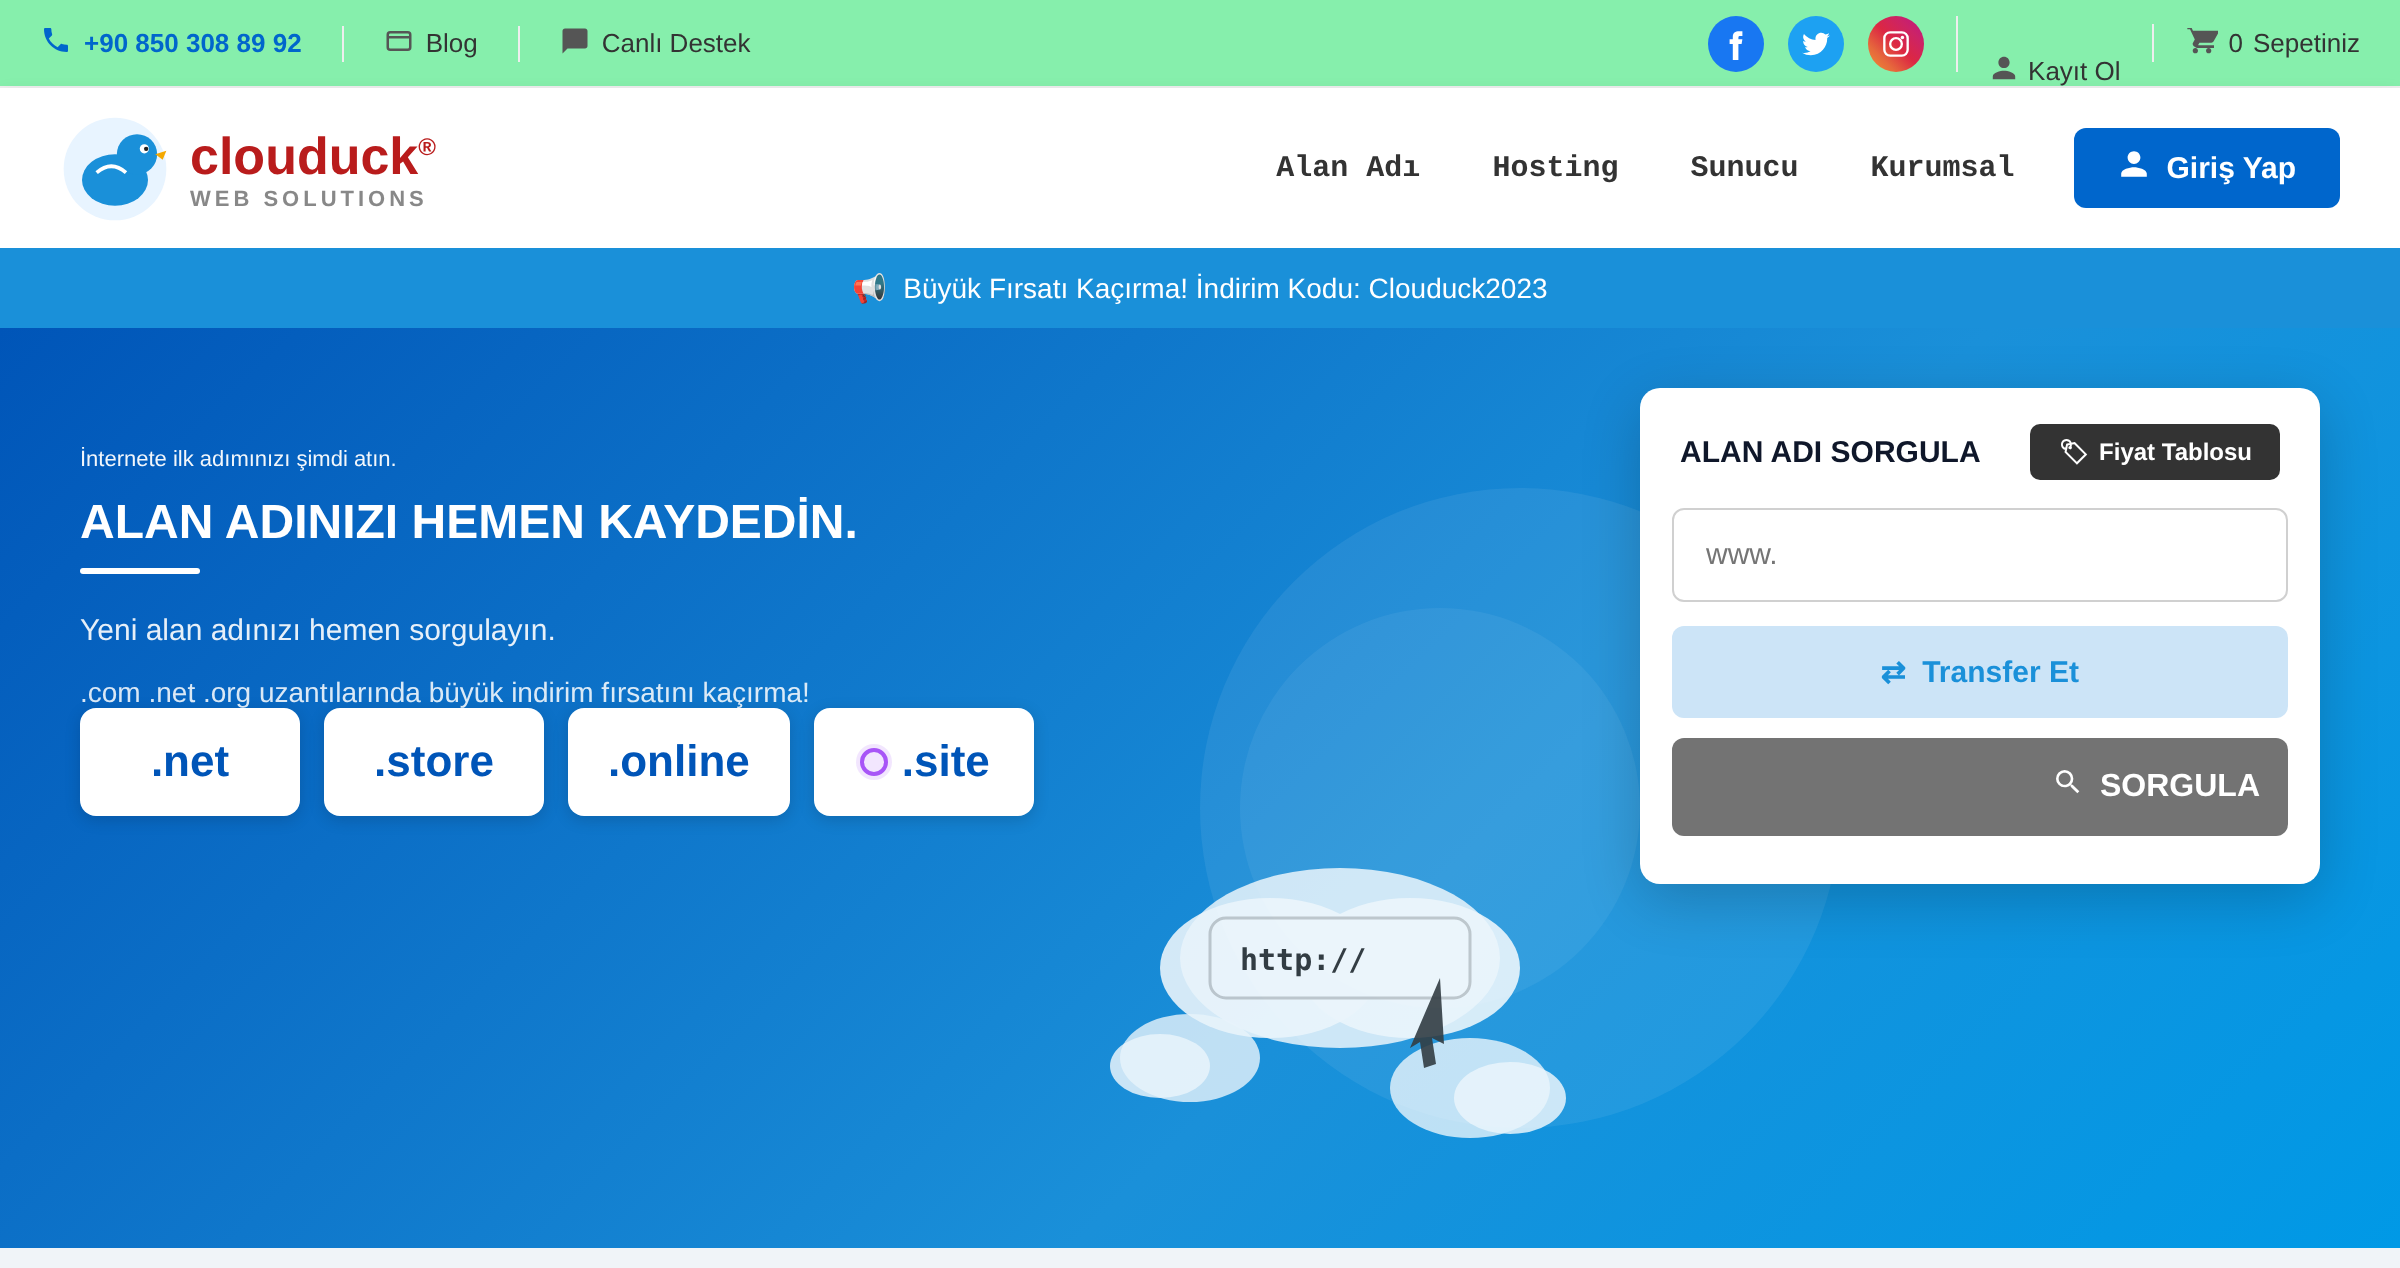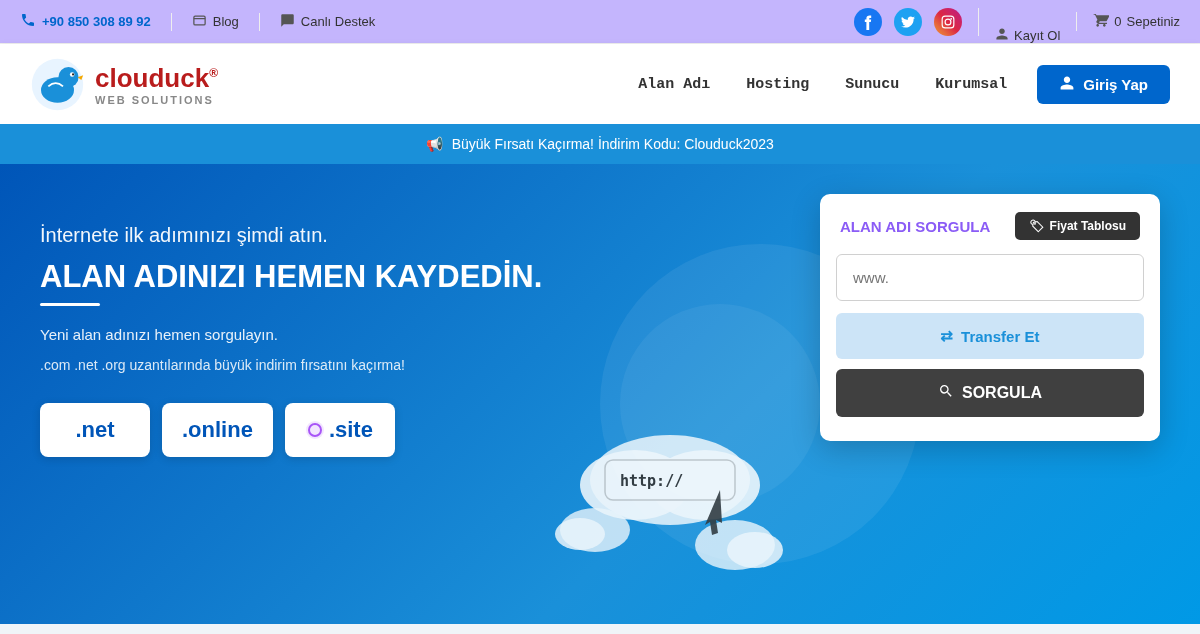--- a/index.html
+++ b/index.html
@@ -1,20 +1,20 @@
 <!DOCTYPE html>
 <html><head>
   <meta charset="utf-8">
   <style>
     * { margin: 0; padding: 0; box-sizing: border-box; }
     body { font-family: 'Segoe UI', Arial, sans-serif; overflow-x: hidden; width: 1200px; }
 
     
     .top-bar {
-      background: #c4b5fd;
+      background: #86efac;
       border-bottom: 1px solid #eee;
       display: flex;
       align-items: center;
       padding: 0 20px;
       height: 44px;
       font-size: 13px;
       color: #333;
     }
     .top-bar-left { display: flex; align-items: center; gap: 20px; }
     .top-bar-left .phone { color: #0066cc; font-weight: 600; display: flex; align-items: center; gap: 6px; }
@@ -78,25 +78,25 @@
     .hero {
       background: linear-gradient(135deg, #0055b8 0%, #1a90d9 60%, #0099e6 100%);
       min-height: 460px;
       padding: 60px 40px 40px;
       position: relative;
       display: flex;
       align-items: flex-start;
       overflow: hidden;
     }
     .hero-content { max-width: 600px; color: white; position: relative; z-index: 2; }
-    .hero-subtitle { font-size: 20px; font-weight: 400; margin-bottom: 12px; opacity: 0.95; }
-    .hero-title { font-size: 31px; font-weight: 900; text-transform: uppercase; margin-bottom: 8px; line-height: 1.15; }
+    .hero-subtitle { font-size: 11px; font-weight: 400; margin-bottom: 12px; opacity: 0.95; }
+    .hero-title { font-size: 24px; font-weight: 900; text-transform: uppercase; margin-bottom: 8px; line-height: 1.15; }
     .hero-title-underline { width: 60px; height: 3px; background: white; margin-bottom: 20px; border-radius: 2px; }
     .hero-desc { font-size: 15px; margin-bottom: 14px; opacity: 0.9; }
-    .hero-promo { font-size: 14px; opacity: 0.85; margin-bottom: 30px; }
+    .hero-promo { font-size: 14px; opacity: 0.85; }
     .tld-list { display: flex; gap: 12px; flex-wrap: wrap; }
     .tld-badge {
       background: white;
       border-radius: 8px;
       padding: 14px 20px;
       font-size: 22px;
       font-weight: 800;
       color: #0055b8;
       min-width: 110px;
       text-align: center;
@@ -136,21 +136,21 @@
       box-shadow: 0 8px 30px rgba(0,0,0,0.2);
       overflow: hidden;
       z-index: 10;
     }
     .domain-card-header {
       display: flex;
       align-items: center;
       justify-content: space-between;
       padding: 18px 20px 14px;
     }
-    .domain-card-title { font-size: 15px; font-weight: 700; color: #8b5cf6; }
+    .domain-card-title { font-size: 15px; font-weight: 700; color: #0f172a; }
     .fiyat-btn {
       background: #333;
       color: white;
       border: none;
       border-radius: 5px;
       padding: 7px 14px;
       font-size: 12px;
       font-weight: 600;
       cursor: pointer;
       display: flex;
@@ -181,31 +181,31 @@
       font-weight: 600;
       cursor: pointer;
       display: flex;
       align-items: center;
       justify-content: center;
       gap: 8px;
     }
     .sorgula-btn {
       margin: 0 16px 24px;
       width: calc(100% - 32px);
-      background: #404040;
+      background: #737373;
       color: white;
       border: none;
       border-radius: 6px;
       padding: 14px;
       font-size: 16px;
       font-weight: 700;
       cursor: pointer;
       display: flex;
       align-items: center;
-      justify-content: center;
+      justify-content: flex-end;
       gap: 8px;
     }
 
     
     .bottom-cards {
       background: #f0f4f8;
       display: flex;
       gap: 0;
       height: 90px;
       overflow: hidden;
@@ -364,20 +364,21 @@
 
   <div class="hero-content">
     <p class="hero-subtitle">İnternete ilk adımınızı şimdi atın.</p>
     <h1 class="hero-title">ALAN ADINIZI HEMEN KAYDEDİN.</h1>
     <div class="hero-title-underline"></div>
     <p class="hero-desc">Yeni alan adınızı hemen sorgulayın.</p>
     <p class="hero-promo">.com .net .org uzantılarında büyük indirim fırsatını kaçırma!</p>
 
     <div class="tld-list">
       <div class="tld-badge">.net</div>
+      <div class="tld-badge">.store</div>
       <div class="tld-badge">.online</div>
       <div class="tld-badge" style="display:flex;align-items:center;gap:4px;">
         <svg width="20" height="20" viewBox="0 0 20 20">
             <circle cx="10" cy="10" r="9" fill="#a855f7" opacity="0.15"></circle>
             <path d="M10 3a7 7 0 100 14A7 7 0 0010 3zm0 2a5 5 0 015 5 5 5 0 01-5 5 5 5 0 01-5-5 5 5 0 015-5z" fill="#a855f7"></path>
           </svg>.site
       </div>
     </div>
   </div>
 

